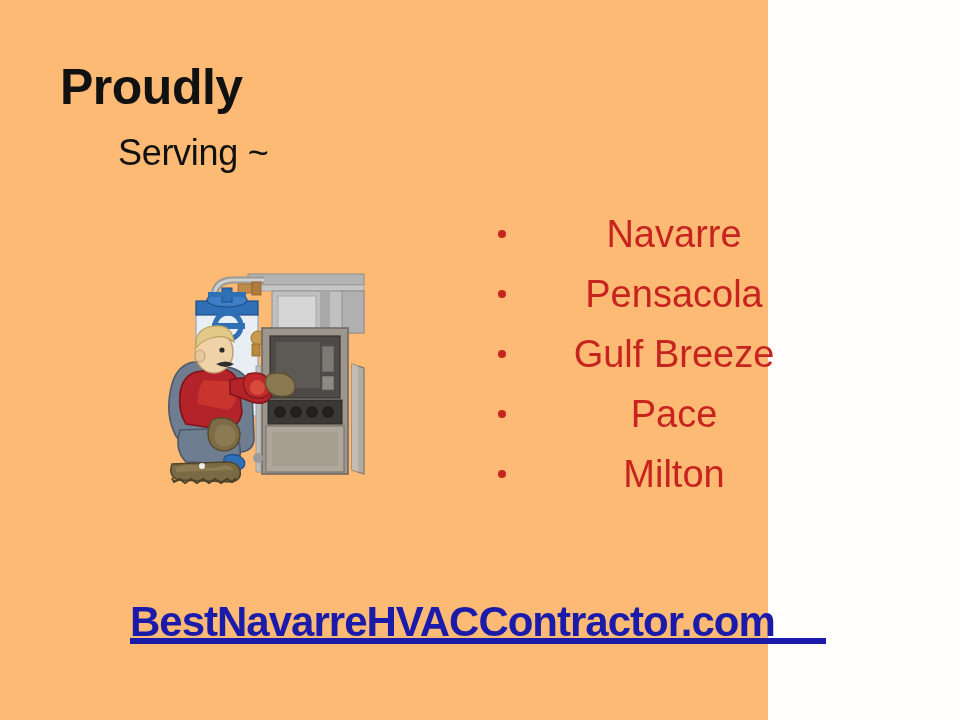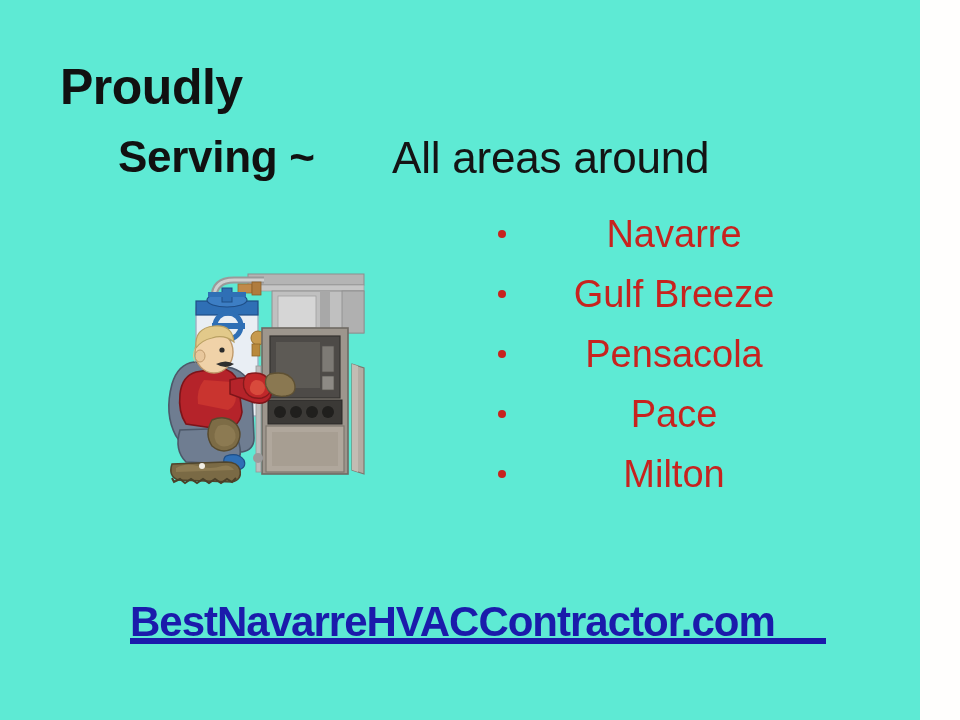--- a/index.html
+++ b/index.html
@@ -12,42 +12,42 @@
     height: 720px;
     overflow: hidden;
     font-family: "Liberation Sans", sans-serif;
     position: relative;
     background: #fffefd;
   }
 
   #slide {
     position: absolute;
     left: 0; top: 0;
-    width: 920px;
+    width: 768px;
     height: 720px;
-    background: #5eead4;
+    background: #fdba74;
   }
 
   
   .headline-proudly {
     position: absolute;
     left: 60px;
     top: 58px;
     font-size: 50px;
     font-weight: bold;
     color: #111111;
     letter-spacing: -0.5px;
     white-space: nowrap;
   }
   .headline-serving {
     position: absolute;
     left: 118px;
     top: 132px;
-    font-size: 44px;
-    font-weight: bold;
+    font-size: 36px;
+    font-weight: normal;
     color: #111111;
     letter-spacing: -0.3px;
     white-space: nowrap;
   }
   .headline-areas {
     position: absolute;
     left: 392px;
     top: 133px;
     font-size: 44px;
     font-weight: normal;
@@ -122,21 +122,20 @@
 </style>
 </head>
 <body>
 
 <div id="slide">
 
   <div class="headline-proudly">Proudly</div>
 
   <div class="headline-serving">Serving ~</div>
 
-  <div class="headline-areas">All areas around</div>
 
   <div id="hvac-clipart">
     <svg width="230" height="225" viewBox="0 0 230 225" xmlns="http://www.w3.org/2000/svg">
 
       <g>
         <rect x="96" y="6" width="116" height="11" fill="#b4b4b4" stroke="#8d8d8d" stroke-width="1"></rect>
         <rect x="96" y="17" width="116" height="6" fill="#c6c6c6" stroke="#9a9a9a" stroke-width="0.7"></rect>
         <rect x="120" y="23" width="92" height="42" fill="#c0c0c0" stroke="#909090" stroke-width="1"></rect>
         <rect x="126" y="28" width="38" height="32" fill="#d6d6d6" stroke="#a0a0a0" stroke-width="0.8"></rect>
         <rect x="168" y="23" width="10" height="42" fill="#a8a8a8"></rect>
@@ -229,25 +228,25 @@
     </svg>
   </div>
 
   <ul id="city-list">
     <li>
       <span class="bullet-dot"></span>
       <span>Navarre</span>
     </li>
     <li>
       <span class="bullet-dot"></span>
+      <span>Pensacola</span>
+    </li>
+    <li>
+      <span class="bullet-dot"></span>
       <span>Gulf Breeze</span>
-    </li>
-    <li>
-      <span class="bullet-dot"></span>
-      <span>Pensacola</span>
     </li>
     <li>
       <span class="bullet-dot"></span>
       <span>Pace</span>
     </li>
     <li>
       <span class="bullet-dot"></span>
       <span>Milton</span>
     </li>
   </ul>

